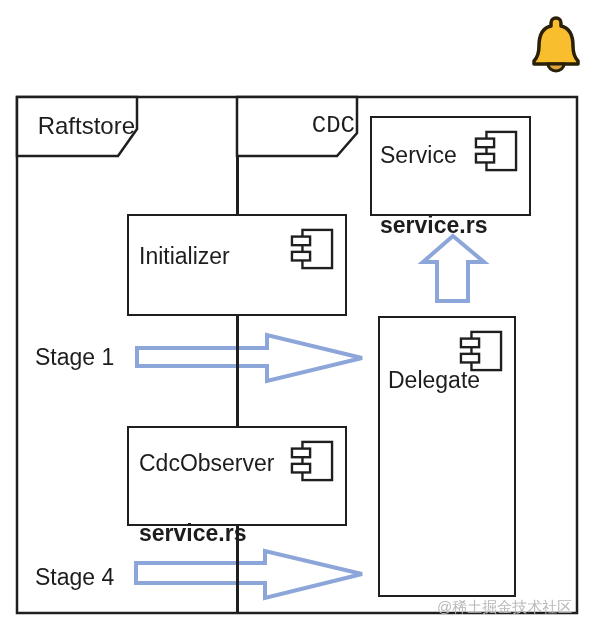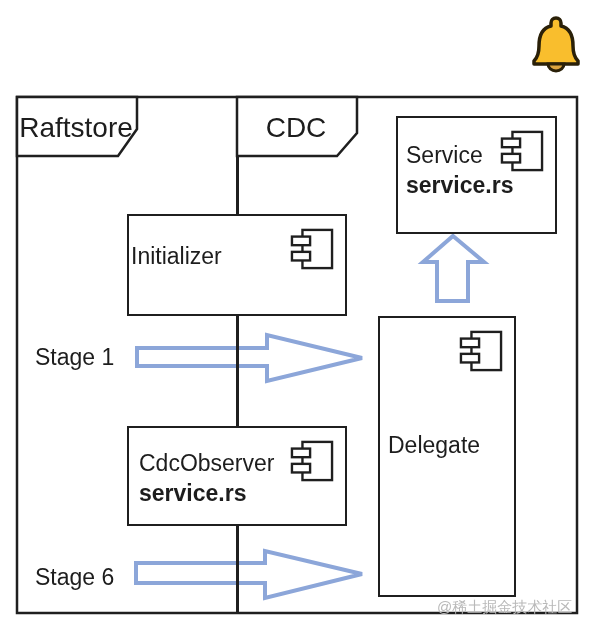--- a/index.html
+++ b/index.html
@@ -4,33 +4,33 @@
 <style>
   html,body{margin:0;padding:0;background:#ffffff;}
   .canvas{
     position:relative;width:615px;height:634px;background:#fff;
     font-family:"Liberation Sans",sans-serif;color:#1d1d1d;overflow:hidden;
     --line:#1f1f1f;--arrow:#8ca6d9;--watermark:#b9b9b9;
   }
   svg.graphics{position:absolute;left:0;top:0;}
   .shape{fill:#ffffff;stroke:var(--line);stroke-width:2.5;}
   .arrow{fill:#ffffff;stroke:var(--arrow);stroke-width:4;stroke-linejoin:miter;}
-  .tab-label{position:absolute;font-size:28px;text-align:center;width:118px;}
+  .tab-label{position:absolute;font-size:24px;text-align:right;width:118px;}
   .stage-label{position:absolute;font-size:23px;width:110px;}
   .box{position:absolute;background:#fff;border:2.5px solid var(--line);box-sizing:border-box;}
   .box .name{font-size:23px;line-height:30px;white-space:nowrap;}
-  .box .file{font-size:23px;line-height:31px;font-weight:bold;white-space:nowrap;}
+  .box .file{font-size:23px;line-height:31px;font-weight:bold;white-space:nowrap;margin-top:40px;}
   .comp-icon{position:absolute;top:12px;right:11px;}
   .comp-icon rect{fill:#fff;stroke:var(--line);stroke-width:2.5;}
-  #box-initializer{left:127px;top:214px;width:220px;height:102px;padding:25px 0 0 2px;}
-  #box-service{left:396px;top:116px;width:161px;height:118px;padding:22px 0 0 8px;}
+  #box-initializer{left:127px;top:214px;width:220px;height:102px;padding:25px 0 0 10px;}
+  #box-service{left:370px;top:116px;width:161px;height:100px;padding:22px 0 0 8px;}
   #box-cdcobserver{left:127px;top:426px;width:220px;height:100px;padding:20px 0 8px 10px;}
-  #box-delegate{left:378px;top:316px;width:138px;height:281px;padding:112px 0 0 8px;}
+  #box-delegate{left:378px;top:316px;width:138px;height:281px;padding:47px 0 0 8px;}
   #raftstore-label{left:17px;top:112px;}
-  #cdc-label{left:237px;top:112px;}
+  #cdc-label{left:237px;top:112px;font-family:Liberation Mono, monospace;}
   #stage1-label{left:35px;top:344px;}
   #stage2-label{left:35px;top:564px;}
   #bell{position:absolute;left:531px;top:15px;}
   .watermark{
     position:absolute;left:437px;top:598px;width:160px;text-align:left;
     font-size:15px;color:var(--watermark);white-space:nowrap;
   }
 </style>
 </head>
 <body>
@@ -87,21 +87,21 @@
   <div class="box" id="box-delegate">
     <svg class="comp-icon" width="44" height="42" viewBox="0 0 46 44">
       <rect x="13" y="2" width="31" height="40"></rect>
       <rect x="2" y="9" width="19" height="9"></rect>
       <rect x="2" y="25" width="19" height="9"></rect>
     </svg>
     <div class="name">Delegate</div>
   </div>
 
   <div class="stage-label" id="stage1-label">Stage 1</div>
-  <div class="stage-label" id="stage2-label">Stage 6</div>
+  <div class="stage-label" id="stage2-label">Stage 4</div>
 
   <svg id="bell" width="50" height="60" viewBox="0 0 50 60">
     <path d="M25,3 C28,3 30,5 30,8 L30,11 C39,13 42,21 42,31 C42,39 44,43 47,46 L47,49 L3,49 L3,46 C6,43 8,39 8,31 C8,21 11,13 20,11 L20,8 C20,5 22,3 25,3 Z" fill="#f9be2d" stroke="#2a2008" stroke-width="3.5" stroke-linejoin="round"></path>
     <path d="M17,49 A8,7 0 0 0 33,49 Z" fill="#dda43f" stroke="#2a2008" stroke-width="3"></path>
   </svg>
 
   <div class="watermark">@稀土掘金技术社区</div>
 
 </div>
 

